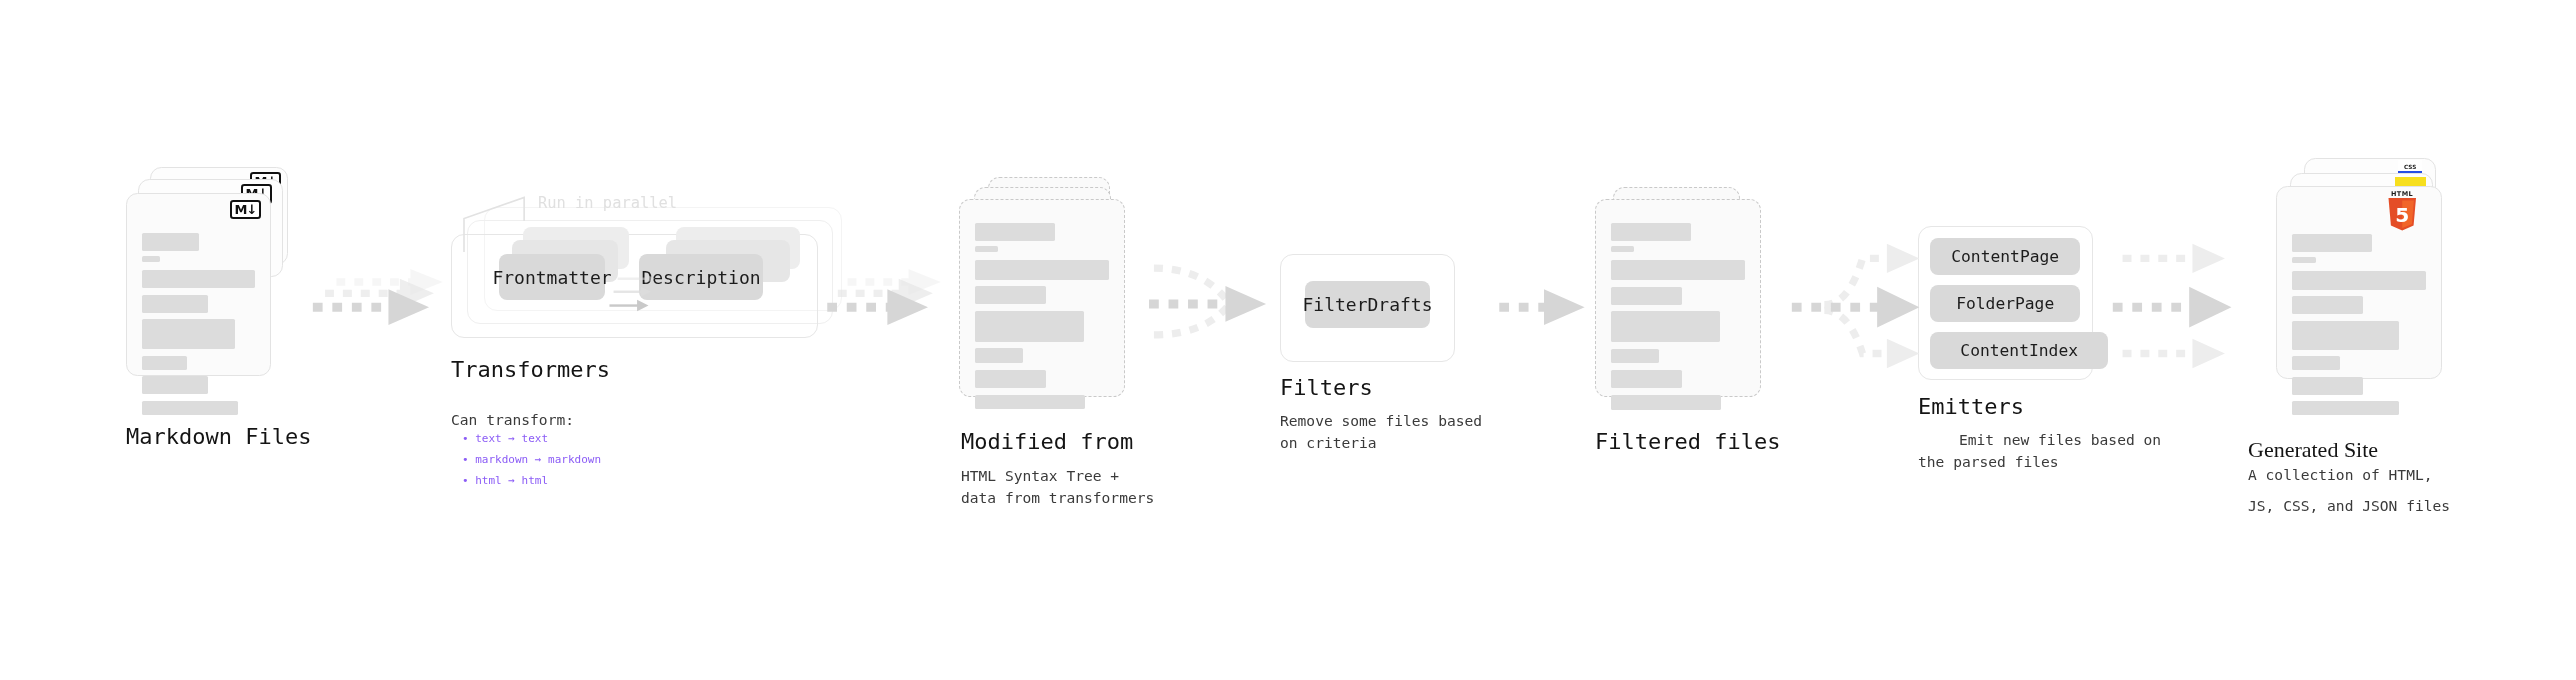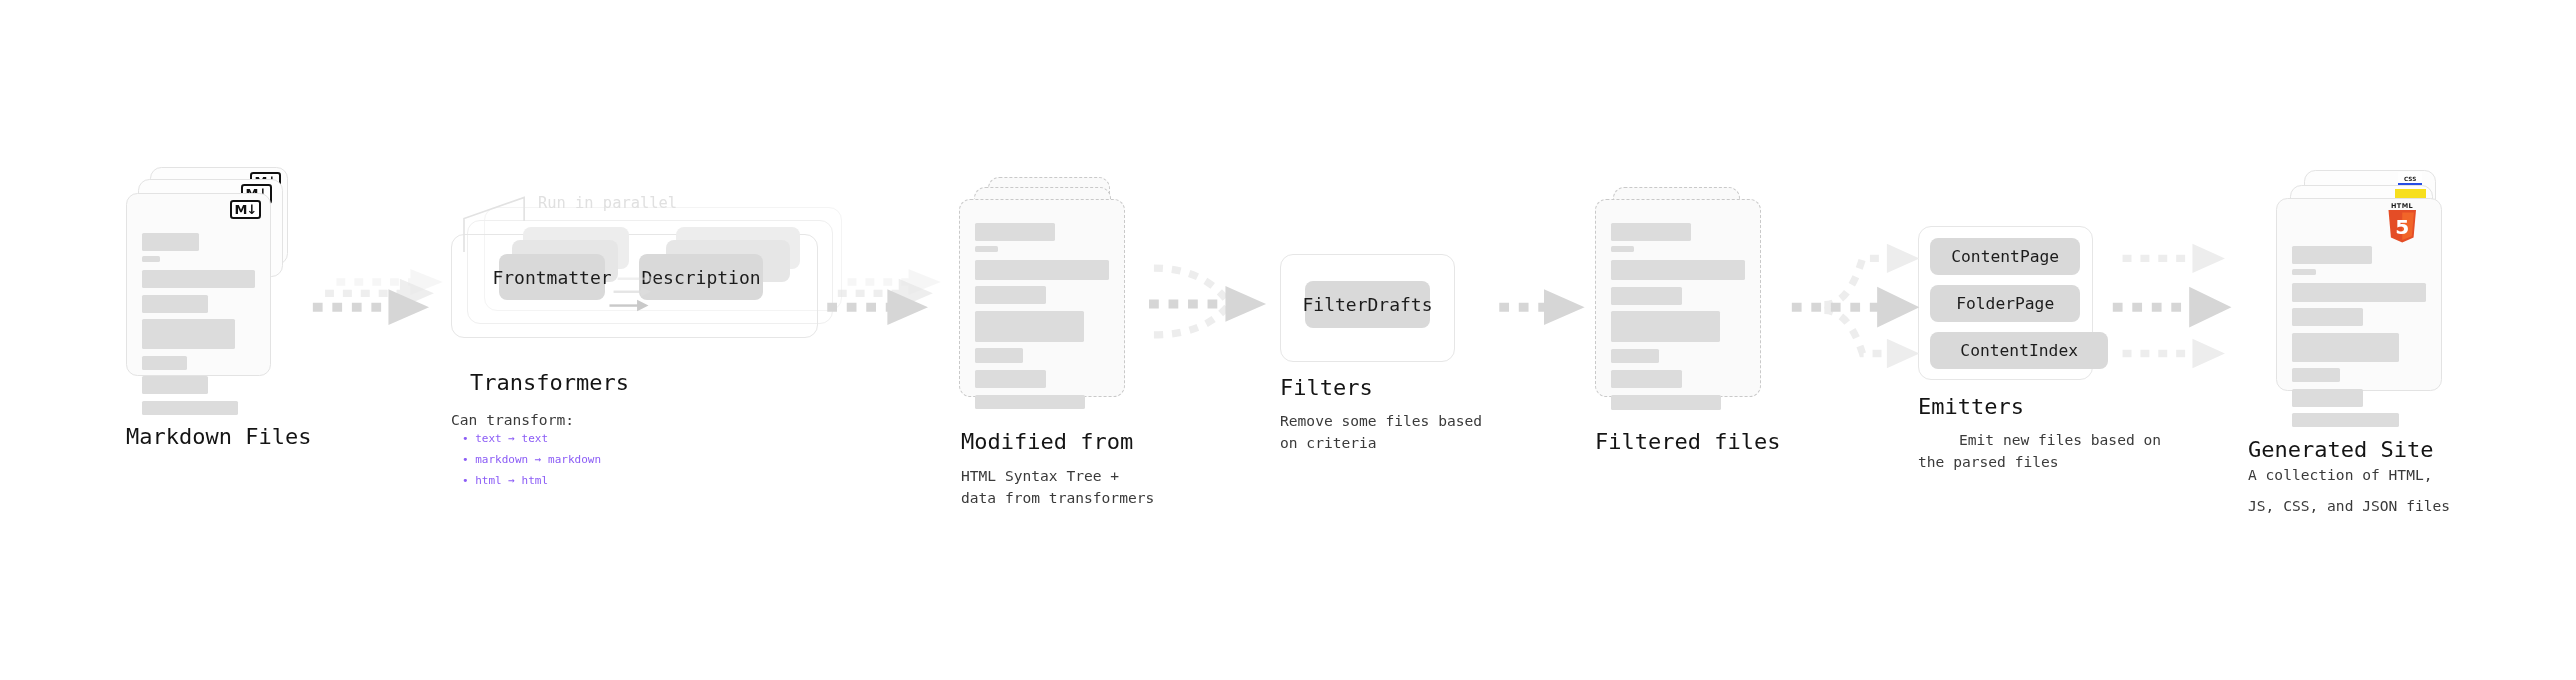--- a/index.html
+++ b/index.html
@@ -246,21 +246,21 @@
     <div class="pill" style="left:48px;  top:47px; width:106px; height:46px;">
       <span>Frontmatter</span>
     </div>
     <div class="pill" style="left:188px; top:47px; width:124px; height:46px;">
       <span>Description</span>
     </div>
   </div>
 
   <div class="run-label" style="left:538px; top:194px;text-align:right;">Run in parallel</div>
 
-  <div class="caption-title" style="left:451px; top:370px;margin-left:19px;">Transformers</div>
+  <div class="caption-title" style="left:451px; top:357px;">Transformers</div>
   <div class="caption-sub" style="left:451px; top:409px;">Can transform:</div>
   <div class="caption-list" style="left:462px; top:431px;">• text → text</div>
   <div class="caption-list" style="left:462px; top:452px;">• markdown → markdown</div>
   <div class="caption-list" style="left:462px; top:473px;">• html → html</div>
 
   <div class="node" style="left:959px; top:177px;">
     <div class="stack" style="width:179px; height:244px;">
       <div class="card dashed" style="left:29px; top:0px;  width:122px; height:73px;"></div>
       <div class="card dashed" style="left:14.6px; top:9.8px; width:137px; height:73px;"></div>
       <div class="card dashed" style="left:0px;  top:22px; width:166px; height:198px;">
@@ -319,21 +319,21 @@
       <span>FolderPage</span>
     </div>
     <div class="pill" style="left:12.2px; top:106px; width:178px; height:37px; font-size:16.3px;">
       <span>ContentIndex</span>
     </div>
   </div>
   <div class="caption-title" style="left:1918px; top:394px;">Emitters</div>
   <div class="caption-sub" style="left:1959px; top:429px;">Emit new files based on</div>
   <div class="caption-sub" style="left:1918px; top:451px;">the parsed files</div>
 
-  <div class="node" style="left:2248px; top:170px;padding-left:28px;">
+  <div class="node" style="left:2248px; top:158px;padding-left:28px;">
     <div class="stack" style="width:195px; height:260px;">
 
       <div class="card ghost1" style="left:28px; top:0px;  width:132px; height:81px;"></div>
       <div class="badge css-badge" style="left:122px; top:2.4px;">
         <span class="css-txt">CSS</span>
         <span class="css-rule"></span>
       </div>
 
       <div class="card ghost2" style="left:14px; top:14.6px; width:143px; height:81px;"></div>
       <div class="badge js-badge" style="left:119px; top:18.7px;"></div>
@@ -354,21 +354,21 @@
       <div class="badge html5-badge" style="left:108px; top:32.5px;">
         <span class="h5-word">HTML</span>
         <svg width="32.5" height="34" viewBox="0 0 40 42">
           <path d="M3 0 L37 0 L34 34 L20 40 L6 34 Z" fill="#e44d26"></path>
           <path d="M20 3 L34.4 3 L31.9 32.5 L20 37 Z" fill="#f16529"></path>
           <text x="20" y="30" font-family="DejaVu Sans, Liberation Sans, sans-serif" font-size="25" font-weight="bold" fill="#ffffff" text-anchor="middle">5</text>
         </svg>
       </div>
     </div>
   </div>
-  <div class="caption-title" style="left:2248px; top:437px;">Generated Site</div>
+  <div class="caption-title" style="left:2248px; top:437px;font-family:Liberation Serif, serif;">Generated Site</div>
   <div class="caption-sub" style="left:2248px; top:464px;">A collection of HTML,</div>
   <div class="caption-sub" style="left:2248px; top:495px;">JS, CSS, and JSON files</div>
 
   <svg class="overlay" viewBox="0 0 3170 838">
 
     <g stroke="#e2e2e2" stroke-width="2" fill="none">
       <path d="M571 310 L571 269 L645 243 L645 272"></path>
     </g>
 
     <g>

